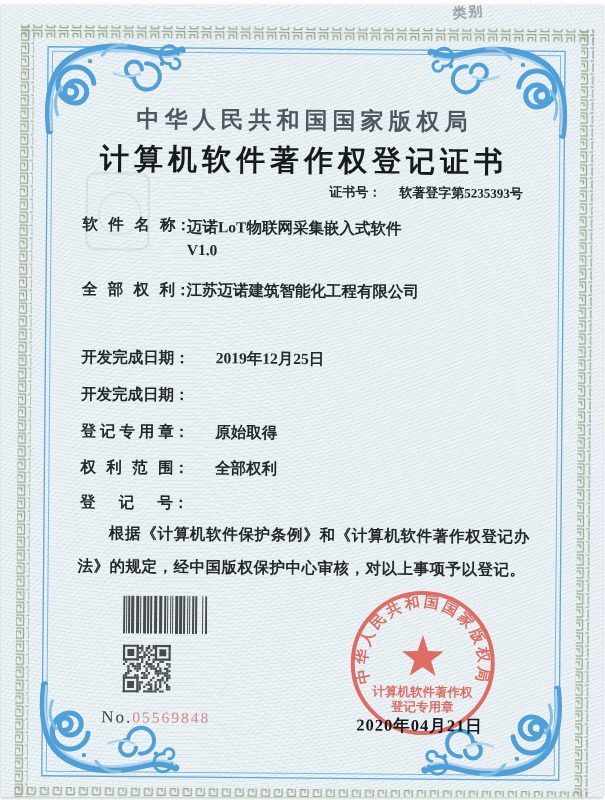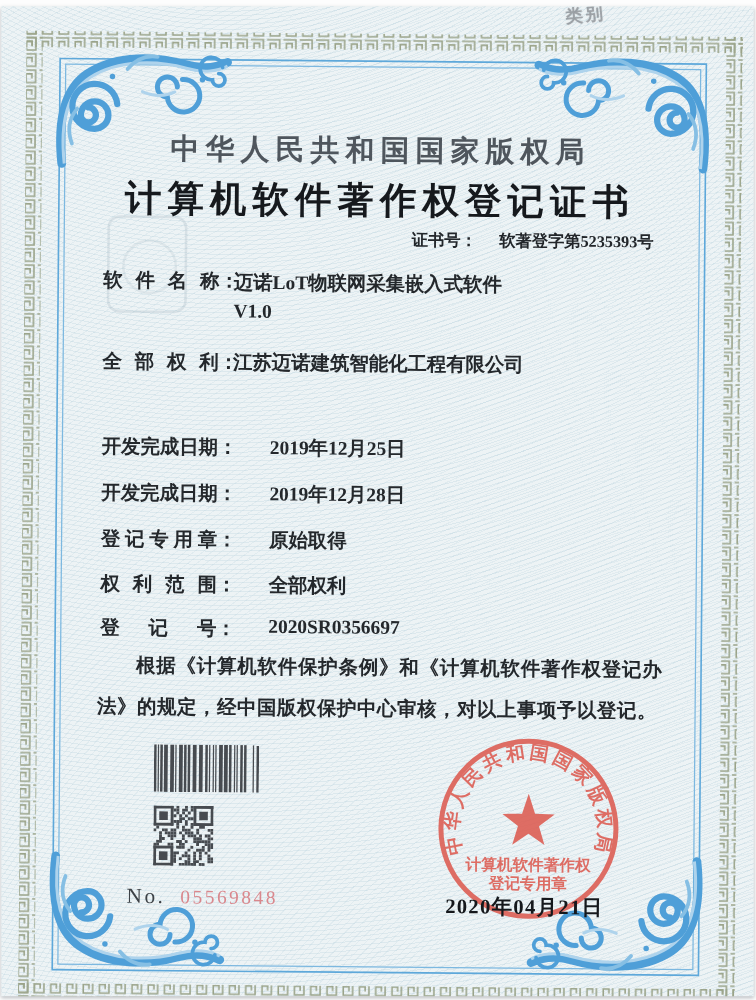--- a/index.html
+++ b/index.html
@@ -32,21 +32,21 @@
   .valblock span { display:block; line-height:23px; }
 
   .statement { position:absolute; left:78px; top:513px; width:452px; font-size:15.5px;
     font-weight:600; line-height:33px; text-indent:2em; text-align:justify; color:#24282c;
     letter-spacing:.5px; }
 
   .barcode { position:absolute; left:124px; top:592px; width:84px; height:38px; }
   .qrcode { position:absolute; left:124px; top:641px; width:48px; height:48px; }
 
   .serial { position:absolute; left:103px; top:704px; font-size:17px; color:#3d4247; letter-spacing:2px; }
-  .serial .num { font-size:15.5px; color:#d9888d; letter-spacing:2px; margin-left:12px; }
+  .serial .num { font-size:15.5px; color:#d9888d; letter-spacing:2px; }
 
   .seal { position:absolute; left:349px; top:582px; width:150px; height:150px;
     mix-blend-mode:multiply; opacity:.88; }
   .issue-date { position:absolute; left:358px; top:709px; font-size:16.5px; font-weight:700;
     letter-spacing:1px; color:#15181c; z-index:5; }
 
   .pencil { position:absolute; left:448px; top:-3px; font-size:14px; color:rgba(125,130,135,.55);
     transform:rotate(-6deg); letter-spacing:2px; font-weight:600;
     text-shadow:0 0 1px rgba(125,130,135,.4); }
 
@@ -128,39 +128,37 @@
 
         <div class="row" style="top:344px">
           <span class="lab">开发完成日期</span>
             <span>：</span>
           <span class="val">2019年12月25日</span>
         </div>
 
         <div class="row" style="top:381px">
           <span class="lab">开发完成日期</span>
             <span>：</span>
-          <span class="val">2019年12月28日</span>
         </div>
 
         <div class="row" style="top:418px">
           <span class="lab">登记专用章</span>
             <span>：</span>
           <span class="val">原始取得</span>
         </div>
 
         <div class="row" style="top:454px">
           <span class="lab">权利范围</span>
             <span>：</span>
           <span class="val">全部权利</span>
         </div>
 
         <div class="row" style="top:489px">
           <span class="lab">登记号</span>
             <span>：</span>
-          <span class="val">2020SR0356697</span>
         </div>
 
         <div class="statement">根据《计算机软件保护条例》和《计算机软件著作权登记办法》的规定，经中国版权保护中心审核，对以上事项予以登记。</div>
 
         <div class="barcode">
           <svg id="barcode-svg" width="84" height="38" viewBox="0 0 84 38">
               <rect x="0" y="0" width="2" height="38" fill="#474b50"></rect>
               <rect x="3" y="0" width="1" height="38" fill="#474b50"></rect>
               <rect x="5" y="0" width="2" height="38" fill="#474b50"></rect>
               <rect x="8" y="0" width="3" height="38" fill="#474b50"></rect>

